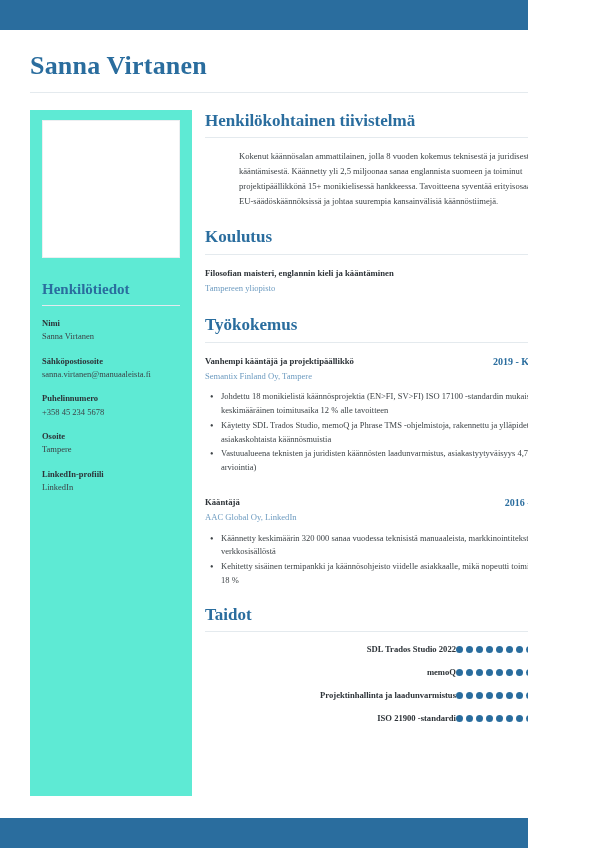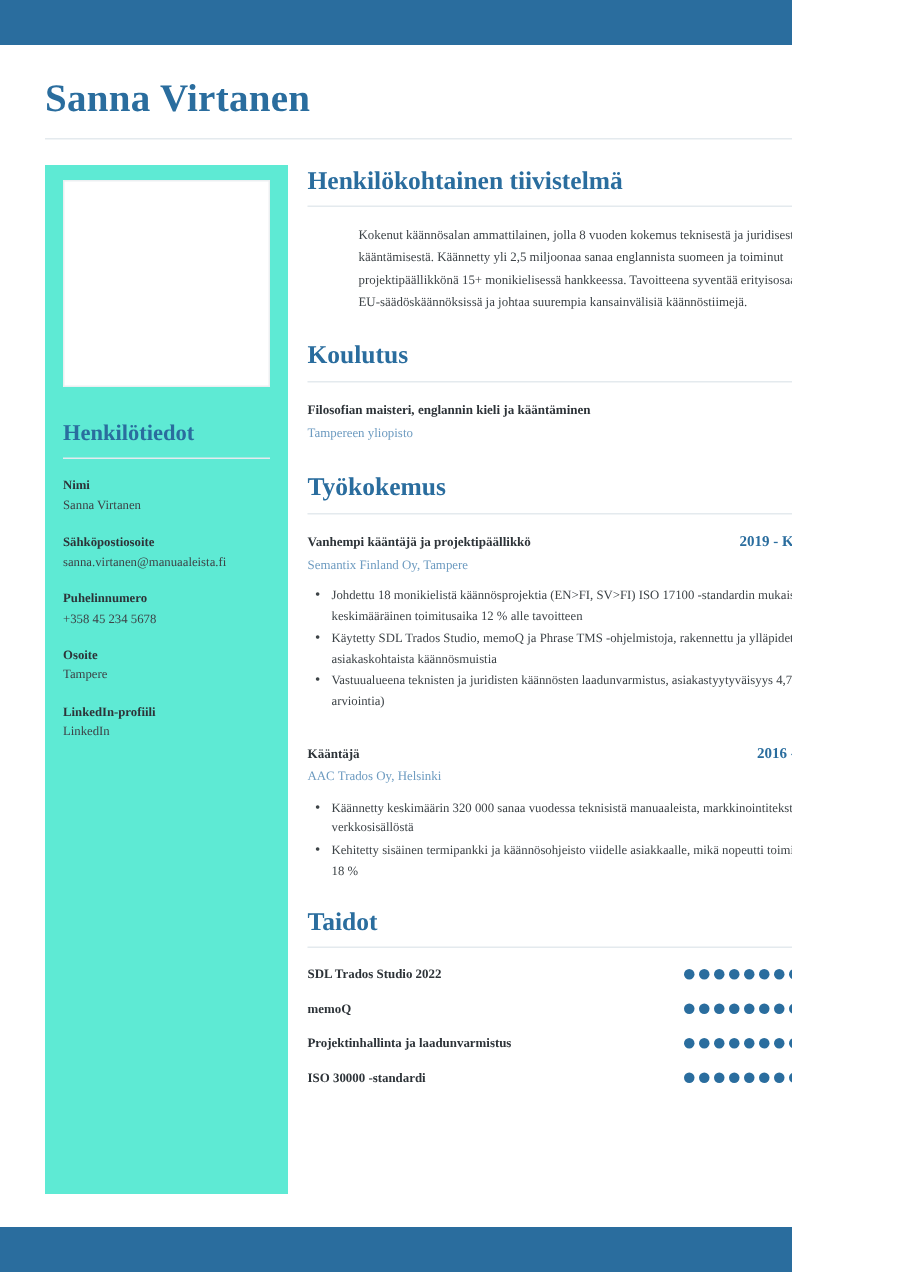--- a/index.html
+++ b/index.html
@@ -205,21 +205,21 @@
     color: #3d4347;
   }
 
   .exp-gap { height: 10px; }
 
   .skills-top { margin-top: 16px; }
 
   .skill-row {
     display: flex;
     align-items: center;
-    justify-content: space-between;
+    justify-content: flex-end;
     margin-bottom: 11px;
   }
 
   .skill-name {
     font-size: 8.6px;
     font-weight: 700;
     color: #2d3338;
     line-height: 1.4;
   }
 
@@ -317,21 +317,21 @@
                 <li>Käytetty SDL Trados Studio, memoQ ja Phrase TMS -ohjelmistoja, rakennettu ja ylläpidetty 1 asiakaskohtaista käännösmuistia</li>
                 <li>Vastuualueena teknisten ja juridisten käännösten laadunvarmistus, asiakastyytyväisyys 4,7/5 (23 arviointia)</li>
               </ul>
             </div>
             <div class="exp-gap"></div>
             <div class="entry">
               <div class="entry-top">
                 <div class="entry-title">Kääntäjä</div>
                 <div class="entry-date">2016 - 2019</div>
               </div>
-              <div class="entry-org">AAC Trados Oy, Helsinki</div>
+              <div class="entry-org">AAC Global Oy, LinkedIn</div>
               <ul class="bullets">
                 <li>Käännetty keskimäärin 320 000 sanaa vuodessa teknisistä manuaaleista, markkinointiteksteistä ja verkkosisällöstä</li>
                 <li>Kehitetty sisäinen termipankki ja käännösohjeisto viidelle asiakkaalle, mikä nopeutti toimituksia 18 %</li>
               </ul>
             </div>
           </div>
       </section>
 
       <section class="section skills-top">
         <div class="section-heading">Taidot</div>
@@ -376,21 +376,21 @@
                 <span class="dot"></span>
                 <span class="dot"></span>
                 <span class="dot"></span>
                 <span class="dot"></span>
                 <span class="dot"></span>
                 <span class="dot"></span>
                 <span class="dot"></span>
               </div>
             </div>
             <div class="skill-row">
-              <div class="skill-name">ISO 30000 -standardi</div>
+              <div class="skill-name">ISO 21900 -standardi</div>
               <div class="skill-dots">
                 <span class="dot"></span>
                 <span class="dot"></span>
                 <span class="dot"></span>
                 <span class="dot"></span>
                 <span class="dot"></span>
                 <span class="dot"></span>
                 <span class="dot"></span>
                 <span class="dot"></span>
                 <span class="dot"></span>

